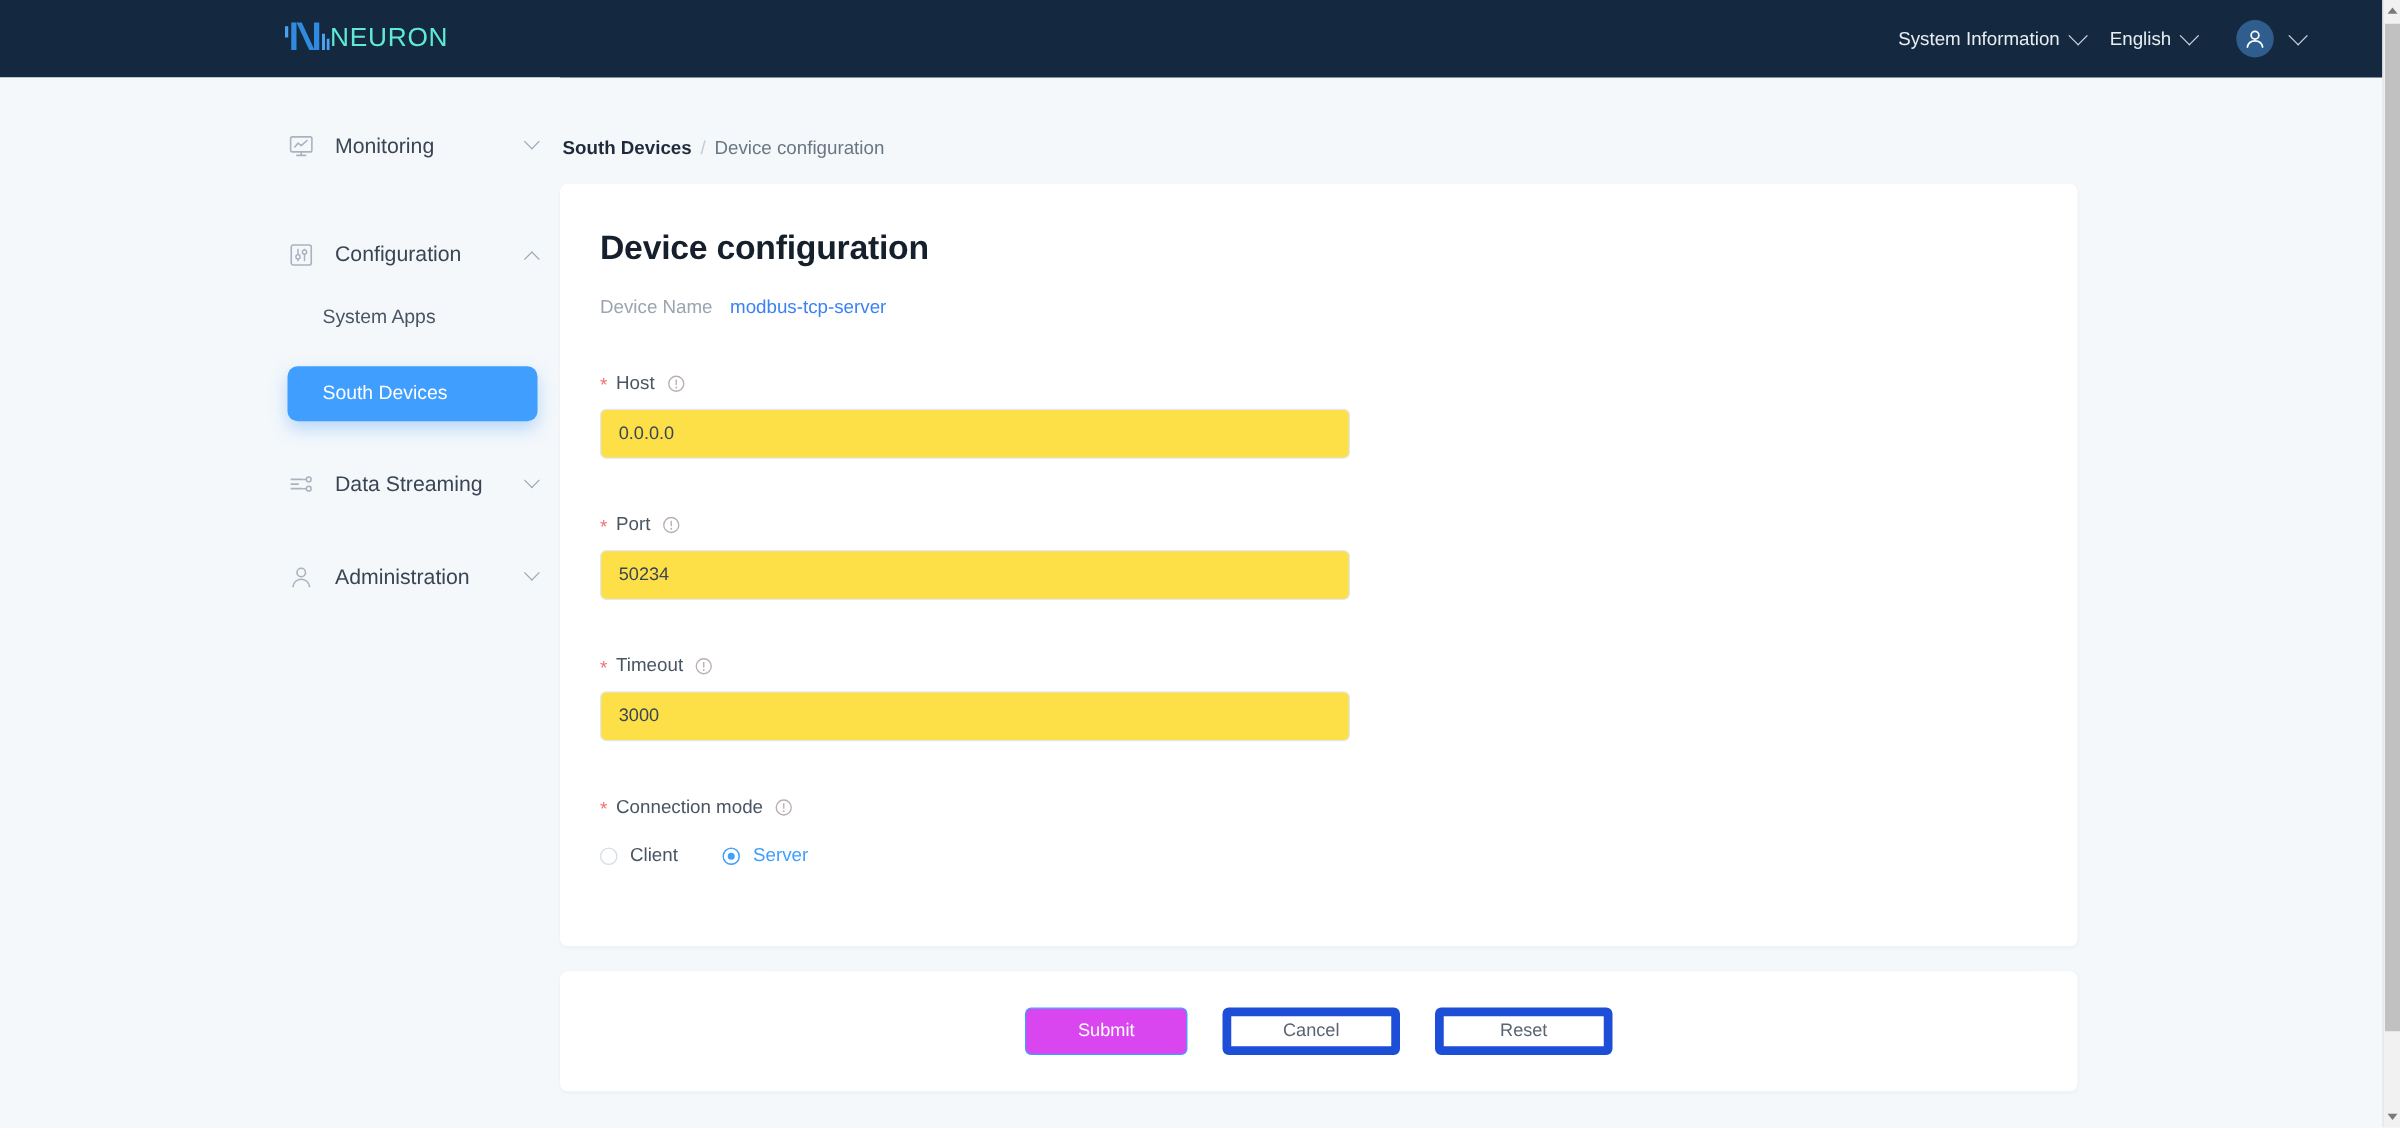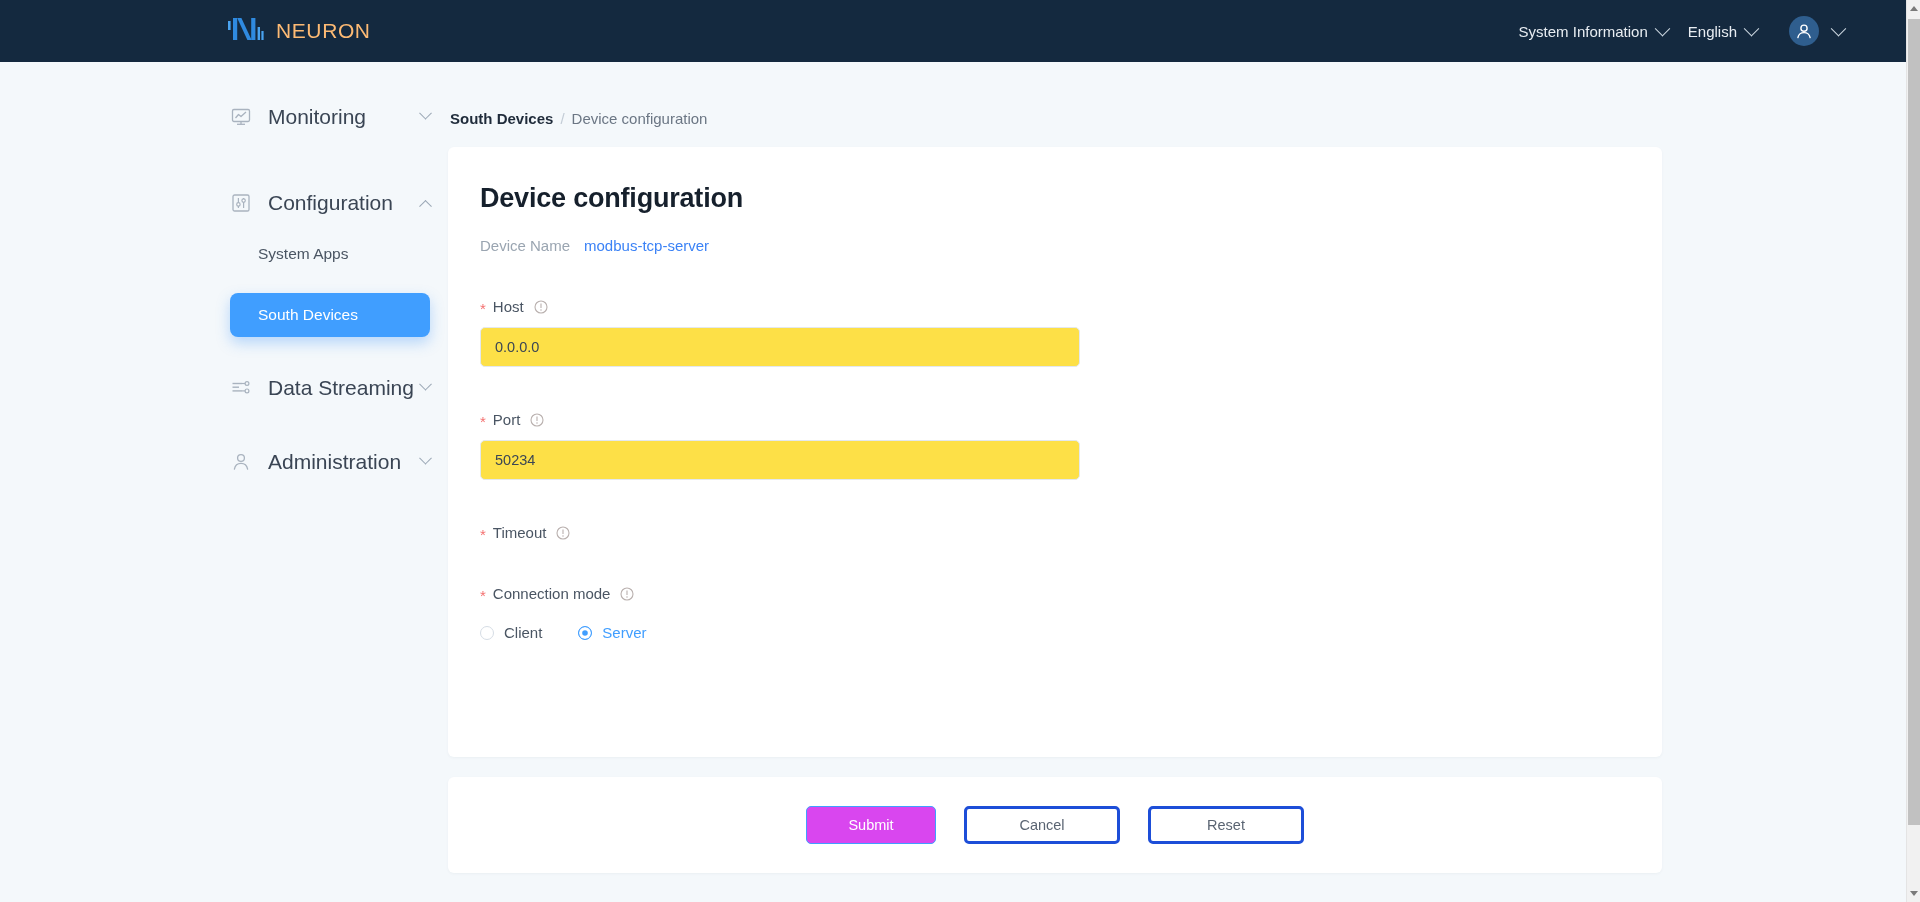--- a/index.html
+++ b/index.html
@@ -14,22 +14,22 @@
   
   .header {
     position: absolute; top: 0; left: 0;
     width: 1906px; height: 62px;
     background: #14293f;
     display: flex; align-items: center;
   }
   .brand { display: flex; align-items: center; margin-left: 228px; }
   .brand-icon { display: block; }
   .brand-name {
-    color: #fdba74; font-size: 21px; letter-spacing: .6px;
-    margin-left: 12px; font-weight: 400;
+    color: #5eead4; font-size: 21px; letter-spacing: .6px;
+    margin-left: 0; font-weight: 400;
   }
   .header-right {
     margin-left: auto; margin-right: 62px;
     display: flex; align-items: center; gap: 0;
   }
   .hdr-item {
     display: flex; align-items: center; gap: 9px;
     color: #e8edf2; font-size: 15px; cursor: pointer;
     padding: 6px 10px;
   }
@@ -53,21 +53,21 @@
   .nav-item {
     display: flex; align-items: center;
     height: 46px; margin: 0 0 0 0;
     padding-left: 0; cursor: pointer;
   }
   .nav-row {
     display: flex; align-items: center;
     width: 200px; margin-left: 230px;
   }
   .nav-ico { width: 22px; height: 22px; flex: 0 0 22px; }
-  .nav-label { font-size: 21px; color: #3a4554; margin-left: 16px; white-space: nowrap; }
+  .nav-label { font-size: 17px; color: #3a4554; margin-left: 16px; white-space: nowrap; }
   .nav-caret {
     margin-left: auto; width: 9px; height: 9px;
     border-right: 1.6px solid #9aa7b5; border-bottom: 1.6px solid #9aa7b5;
     transform: rotate(45deg) translate(-3px,-3px);
   }
   .nav-caret.up { transform: rotate(-135deg) translate(-2px,-2px); }
 
   .mon { margin-top: 32px; }
   .cfg { margin-top: 29px; align-items: flex-end; }
 
@@ -129,21 +129,21 @@
   .card-actions {
     height: 96px; margin-top: 20px;
     display: flex; align-items: center; justify-content: center; gap: 28px;
   }
   .btn {
     height: 38px; border-radius: 5px; font-size: 14.5px;
     display: flex; align-items: center; justify-content: center;
     cursor: pointer; font-family: "Liberation Sans", sans-serif;
   }
   .btn-primary { width: 130px; background: #d946ef; color: #fff; border: 1px solid #409eff; }
-  .btn-ghost { width: 156px; background: #fff; color: #5a6472; border: 3px solid #1d4ed8; }
+  .btn-ghost { width: 142px; background: #fff; color: #5a6472; border: 7px solid #1d4ed8; }
 
   
   .sbar {
     position: absolute; top: 0; right: 0; width: 14px; height: 902px;
     background: #f1f1f1; border-left: 1px solid #e4e4e4;
   }
   .sbtn { height: 17px; display:flex; align-items:center; justify-content:center; }
   .sarrow { width:0;height:0;border-left:4px solid transparent;border-right:4px solid transparent; }
   .sarrow.up { border-bottom: 5px solid #7a7a7a; }
   .sarrow.dn { border-top: 5px solid #7a7a7a; }
@@ -314,20 +314,21 @@
         <span class="req">*</span>
         <span>Timeout</span>
         <span class="info-ico">
           <svg width="14" height="14" viewBox="0 0 14 14">
             <circle cx="7" cy="7" r="6" fill="none" stroke="#b9b0ae" stroke-width="1.1"></circle>
             <line x1="7" y1="3.6" x2="7" y2="8" stroke="#b9b0ae" stroke-width="1.1"></line>
             <circle cx="7" cy="10" r=".75" fill="#b9b0ae"></circle>
           </svg>
         </span>
       </div>
+      <input class="input" type="text" value="3000" style="">
     </div>
 
     <div class="field">
       <div class="flabel">
         <span class="req">*</span>
         <span>Connection mode</span>
         <span class="info-ico">
           <svg width="14" height="14" viewBox="0 0 14 14">
             <circle cx="7" cy="7" r="6" fill="none" stroke="#b9b0ae" stroke-width="1.1"></circle>
             <line x1="7" y1="3.6" x2="7" y2="8" stroke="#b9b0ae" stroke-width="1.1"></line>

